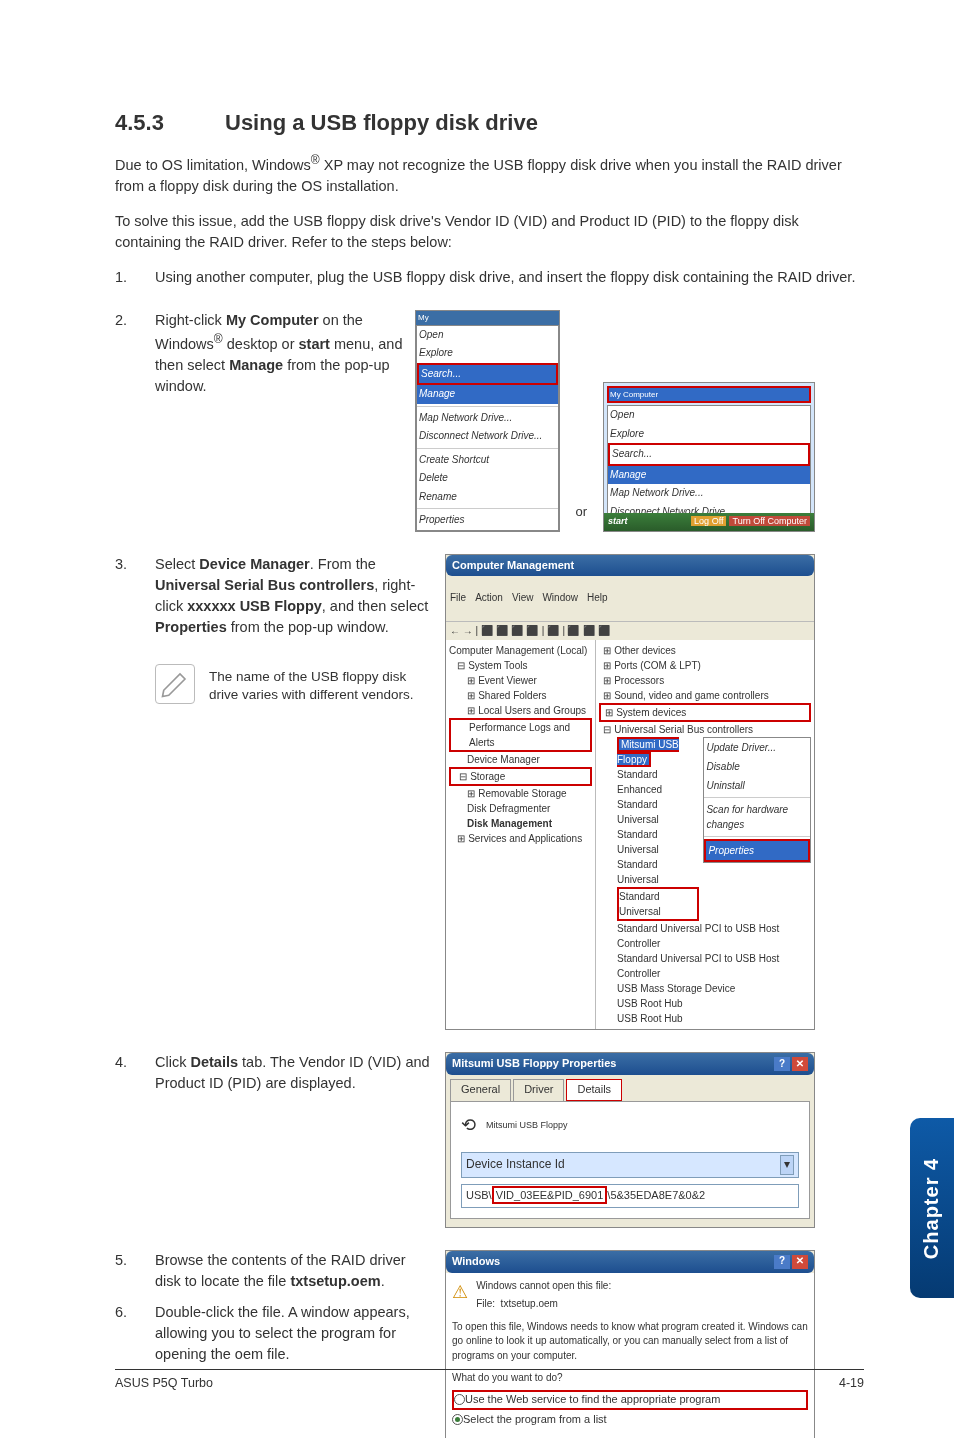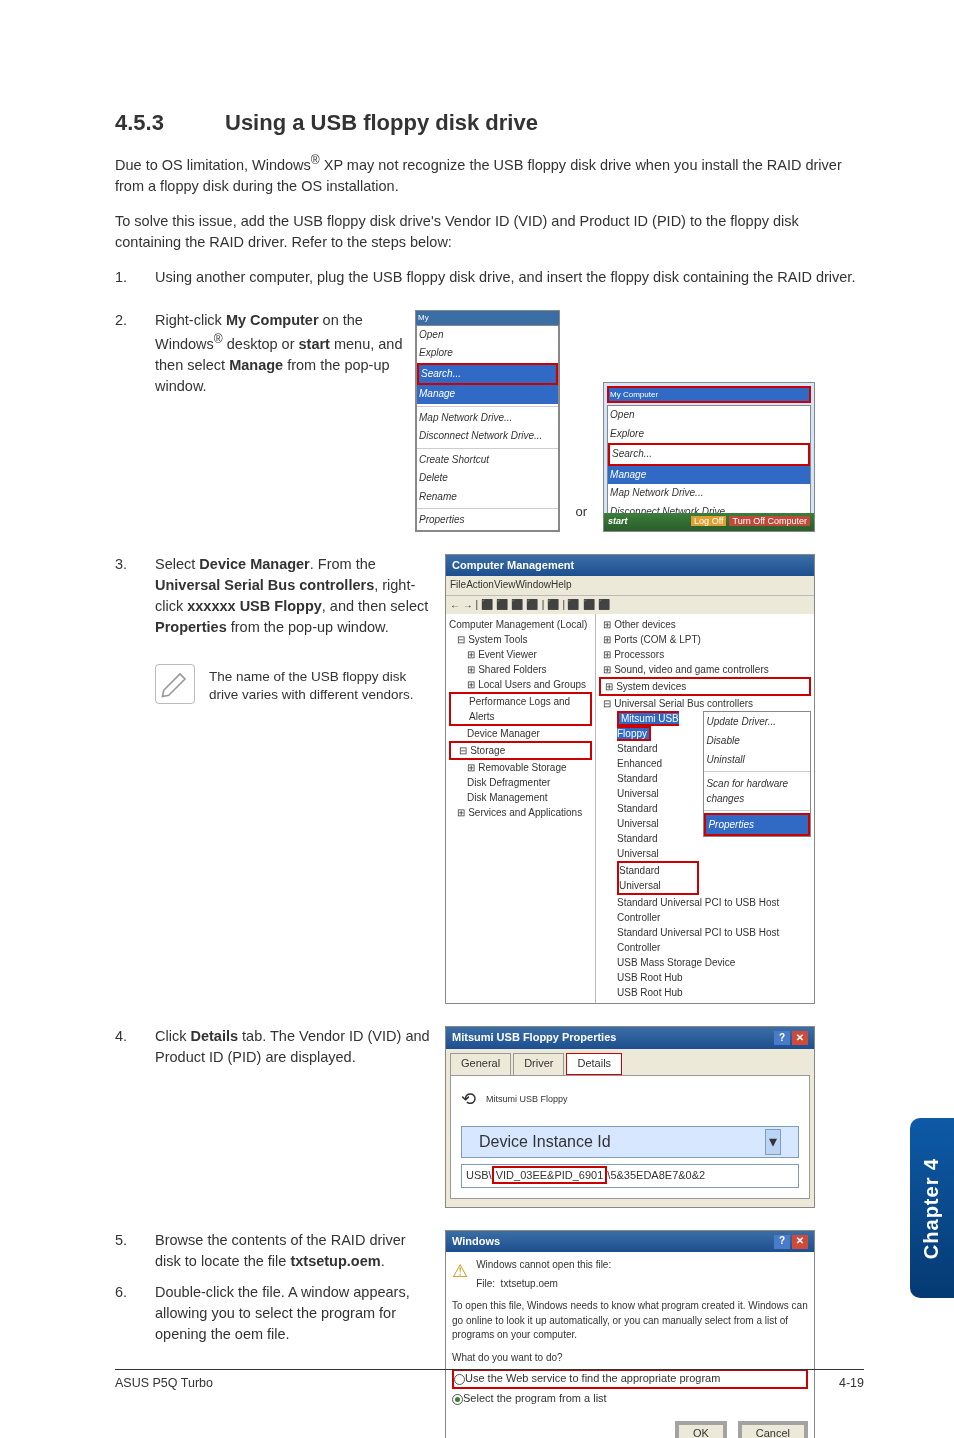--- a/index.html
+++ b/index.html
@@ -27,27 +27,27 @@
   .stepnum { width: 40px; flex-shrink:0; }
   .steptext { flex: 1; padding-right: 10px; }
   .stepimg-col { width: 400px; flex-shrink:0; }
   .img-placeholder {
     border: 1px solid #888;
     background: #ece9d8;
     font-size: 9px;
     color:#333;
     overflow:hidden;
   }
-  .xp-title { background: linear-gradient(#3b6ea5,#1d4e8f); color:#fff; padding:3px 6px; font-size:11px; font-weight:bold; display:flex; justify-content:space-between; align-items:center;}
+  .xp-title { background: linear-gradient(#3b6ea5,#1d4e8f); color:#fff; padding:3px 6px; font-size:11px; font-weight:bold; display:flex; justify-content:space-between; align-items:center;border-radius:6px;}
   .xp-body { padding:6px; font-size:10px; background:#fff;}
   .xp-tabrow { display:flex; gap:2px; padding:4px 4px 0 4px; background:#ece9d8;}
   .xp-tab { border:1px solid #999; border-bottom:none; padding:2px 10px; font-size:11px; background:#ece9d8;}
   .xp-tab.active { background:#fff; border:1px solid #c00; }
   .xp-panel { border:1px solid #999; background:#fff; padding:10px; margin:0 4px 8px 4px;}
-  .xp-select { border:1px solid #7f9db9; background:#d6e7ff; padding:2px 17px; font-size:16px; display:flex; justify-content:space-between; align-items:center;}
+  .xp-select { border:1px solid #7f9db9; background:#d6e7ff; padding:2px 4px; font-size:12px; display:flex; justify-content:space-between; align-items:center;}
   .xp-textbox { border:1px solid #7f9db9; padding:3px 4px; font-size:11px; margin-top:6px;}
   .red-box { border:2px solid #c00; padding:1px 2px; }
   .note-row { display:flex; align-items:flex-start; gap:14px; margin:10px 0 0 40px;}
   .note-icon { width:40px; height:40px; border:1px solid #bbb; border-radius:4px; display:flex; align-items:center; justify-content:center; }
   .note-icon svg { width:30px; height:30px; }
   .note-text { font-size:13.5px; line-height:1.4; flex:1; padding-top:4px;}
   .chapter-tab {
     position:absolute; right:0; bottom:140px;
     background: linear-gradient(#0e5aa7,#053a72);
     color:#fff; width:44px; height:180px;
@@ -160,41 +160,41 @@
               </svg>
           </div>
           <div class="note-text">The name of the USB floppy disk drive varies with different vendors.</div>
         </div>
       </div>
       <div class="stepimg-col">
         <div class="img-placeholder" style="width:370px;">
           <div class="xp-title">
               <span>Computer Management</span>
             </div>
-          <div style="background:#ece9d8; padding:2px 4px; font-size:10px; display:flex; gap:0;">
+          <div style="background:#ece9d8; padding:15px 4px; font-size:10px; display:flex; gap:9px;">
             <span>File</span>
             <span>Action</span>
             <span>View</span>
             <span>Window</span>
             <span>Help</span>
           </div>
           <div style="background:#ece9d8; border-top:1px solid #bbb; padding:2px 4px; font-size:10px;">← → | ⬛ ⬛ ⬛ ⬛ | ⬛ | ⬛ ⬛ ⬛</div>
           <div style="display:flex; background:#fff;">
             <div class="tree" style="width:150px; border-right:1px solid #bbb; padding:3px;">
               <div>Computer Management (Local)</div>
               <div style="padding-left:8px;">⊟ <span>System Tools</span></div>
               <div style="padding-left:18px;">⊞ <span>Event Viewer</span></div>
               <div style="padding-left:18px;">⊞ <span>Shared Folders</span></div>
               <div style="padding-left:18px;">⊞ <span>Local Users and Groups</span></div>
               <div style="padding-left:18px;" class="redrect"><span>Performance Logs and Alerts</span></div>
               <div style="padding-left:18px;"><span>Device Manager</span></div>
               <div class="redrect" style="padding-left:8px;">⊟ <span>Storage</span></div>
               <div style="padding-left:18px;">⊞ <span>Removable Storage</span></div>
               <div style="padding-left:18px;"><span>Disk Defragmenter</span></div>
-              <div style="padding-left:18px;"><span>Disk Management</span></div>
+              <div style="padding-left:18px;font-weight:bold;"><span>Disk Management</span></div>
               <div style="padding-left:8px;">⊞ <span>Services and Applications</span></div>
             </div>
             <div class="tree" style="flex:1; padding:3px;">
               <div style="padding-left:4px;">⊞ <span>Other devices</span></div>
               <div style="padding-left:4px;">⊞ <span>Ports (COM &amp; LPT)</span></div>
               <div style="padding-left:4px;">⊞ <span>Processors</span></div>
               <div style="padding-left:4px;">⊞ <span>Sound, video and game controllers</span></div>
               <div style="padding-left:4px;" class="redrect">⊞ <span>System devices</span></div>
               <div style="padding-left:4px;">⊟ <span>Universal Serial Bus controllers</span></div>
               <div style="padding-left:18px; display:flex; align-items:flex-start;">

